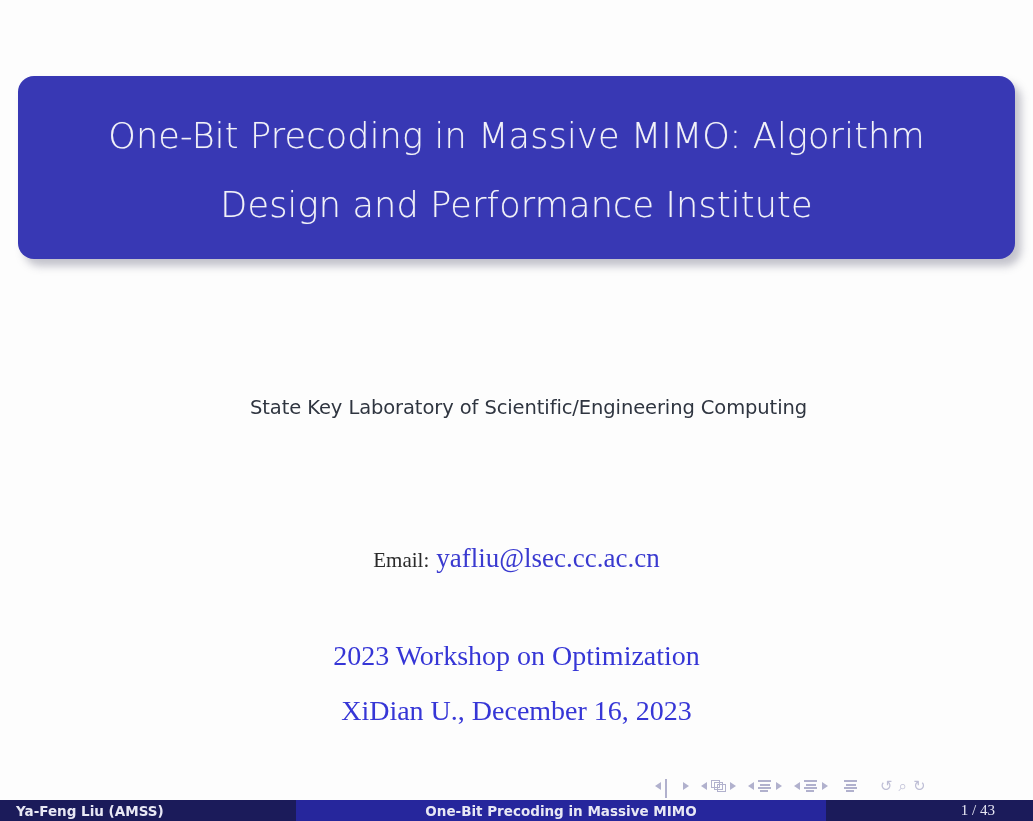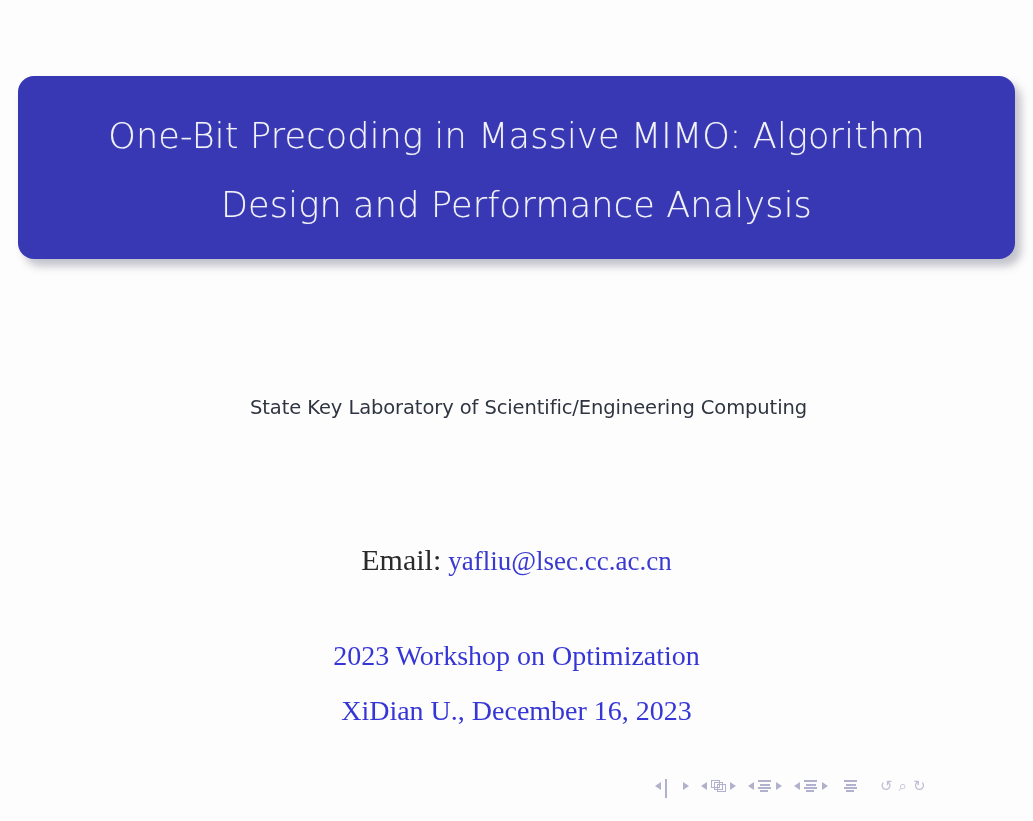--- a/index.html
+++ b/index.html
@@ -79,21 +79,21 @@
   
   #email-row{
     position:absolute;
     left:0; top:543px;
     width:1033px;
     text-align:center;
     white-space:nowrap;
   }
   #email-label{
     font-family:"Liberation Serif", serif;
-    font-size:30px;
+    font-size:21px;
     color:#2a2a2a;
   }
   #email-address{
     font-family:"Liberation Serif", serif;
     font-size:27px;
     color:#3a3ad0;
     margin-left:7px;
   }
 
   
@@ -213,21 +213,21 @@
     font-size:15px;
   }
 </style>
 </head>
 <body>
 
 <div id="slide">
 
   <div id="title-block">
     <div class="title-line" id="title-line-1">One-Bit Precoding in Massive MIMO: Algorithm</div>
-    <div class="title-line" id="title-line-2">Design and Performance Analysis</div>
+    <div class="title-line" id="title-line-2">Design and Performance Institute</div>
   </div>
 
 
   <div id="affiliation">
     <div class="affil-line">State Key Laboratory of Scientific/Engineering Computing</div>
   </div>
 
   <div id="email-row">
     <span id="email-label">Email:</span><span id="email-address">yafliu@lsec.cc.ac.cn</span>
   </div>
@@ -284,14 +284,19 @@
         <b></b>
         <b></b>
         <b></b>
     </span>
 
     <span id="nav-back">↺</span>
     <span id="nav-search">⌕</span>
     <span id="nav-forward">↻</span>
   </div>
 
+  <div id="footer">
+    <div class="foot-seg" id="foot-author">Ya-Feng Liu (AMSS)</div>
+    <div class="foot-seg" id="foot-title">One-Bit Precoding in Massive MIMO</div>
+    <div class="foot-seg" id="foot-page">1 / 43</div>
+  </div>
 
 </div>
 
 </body></html>

